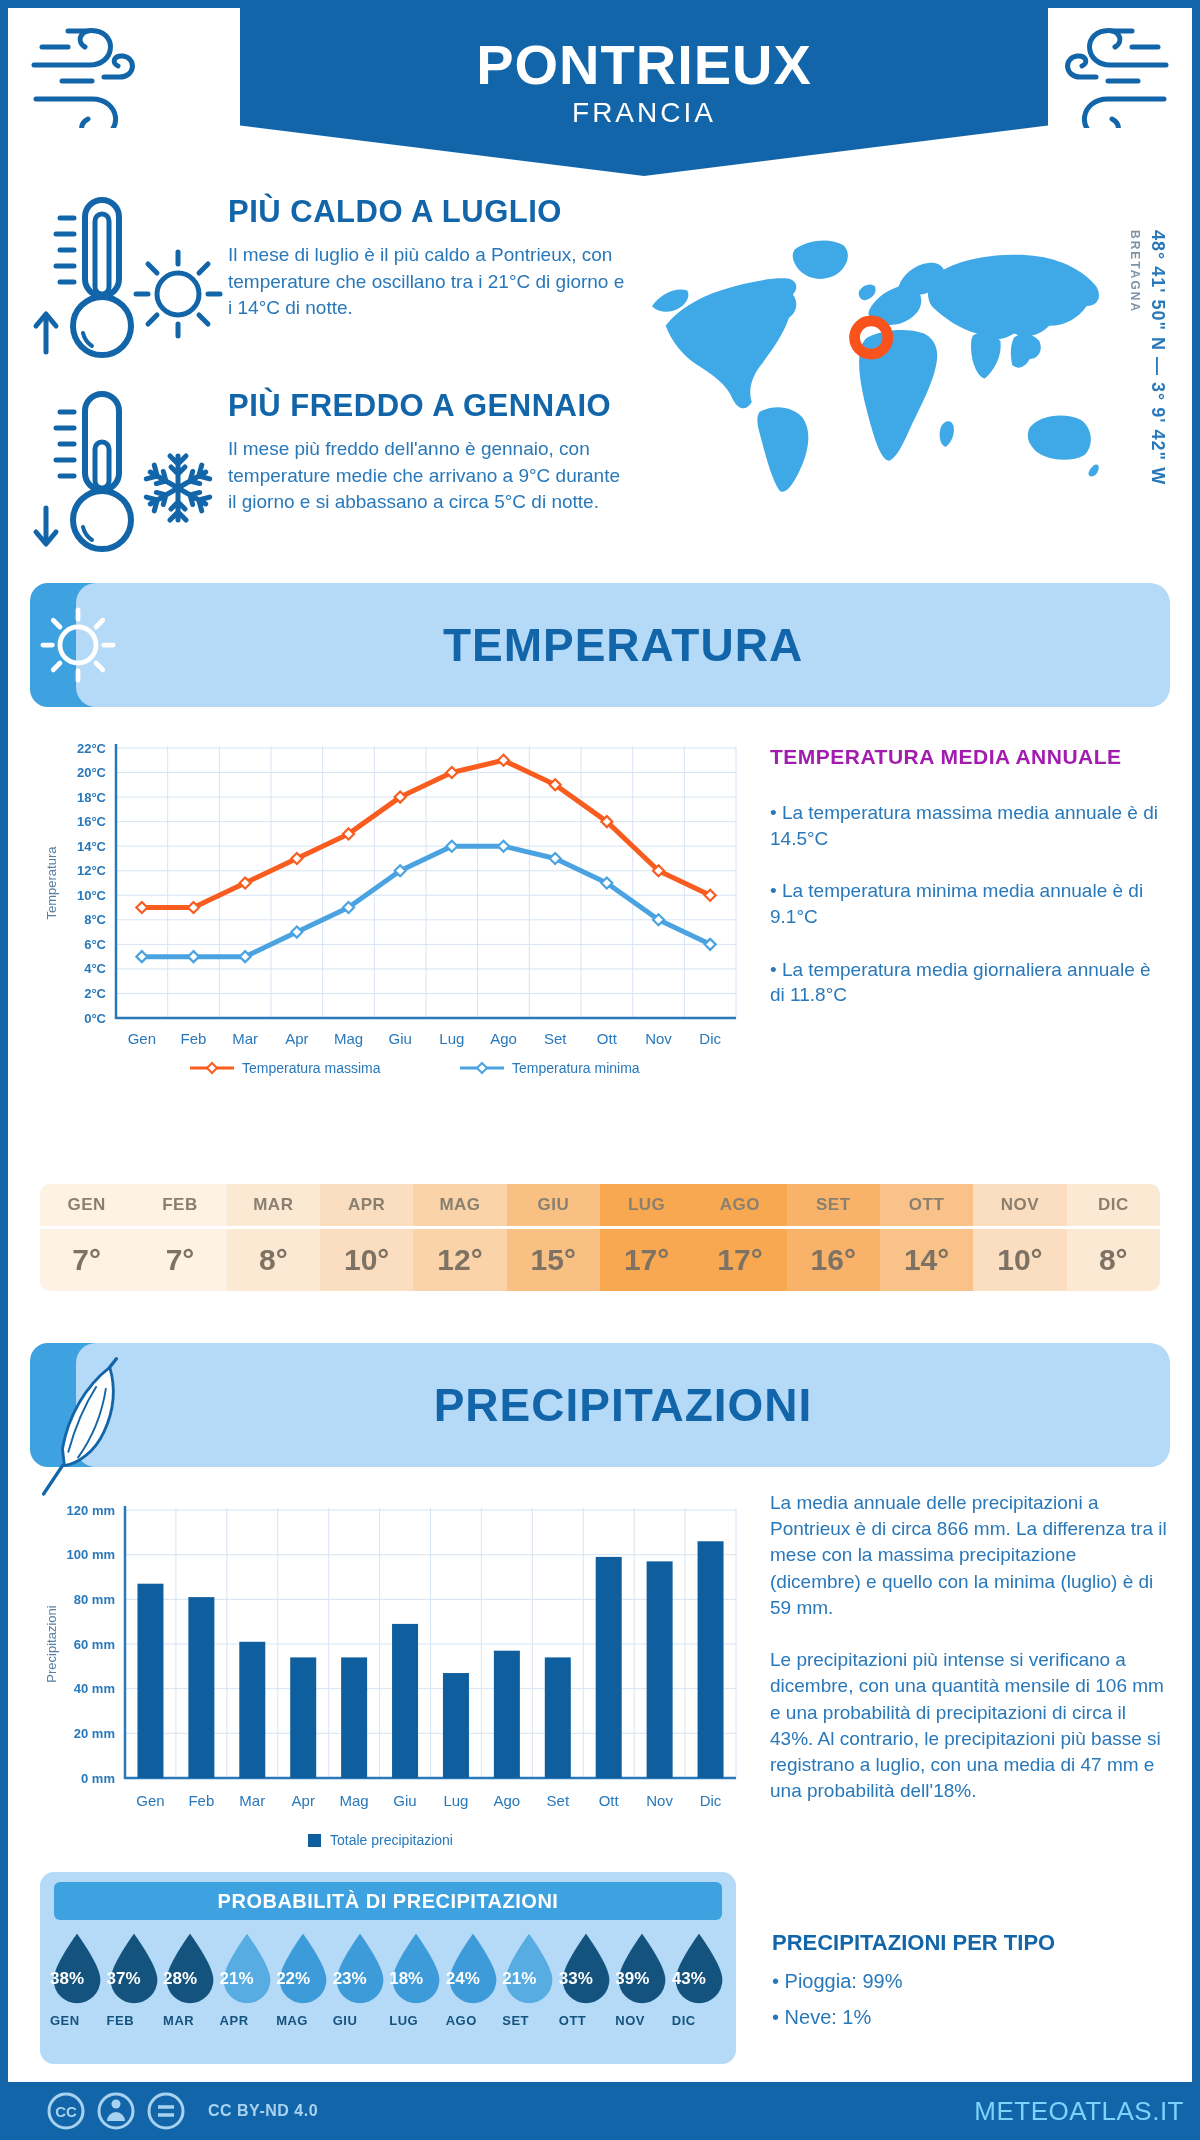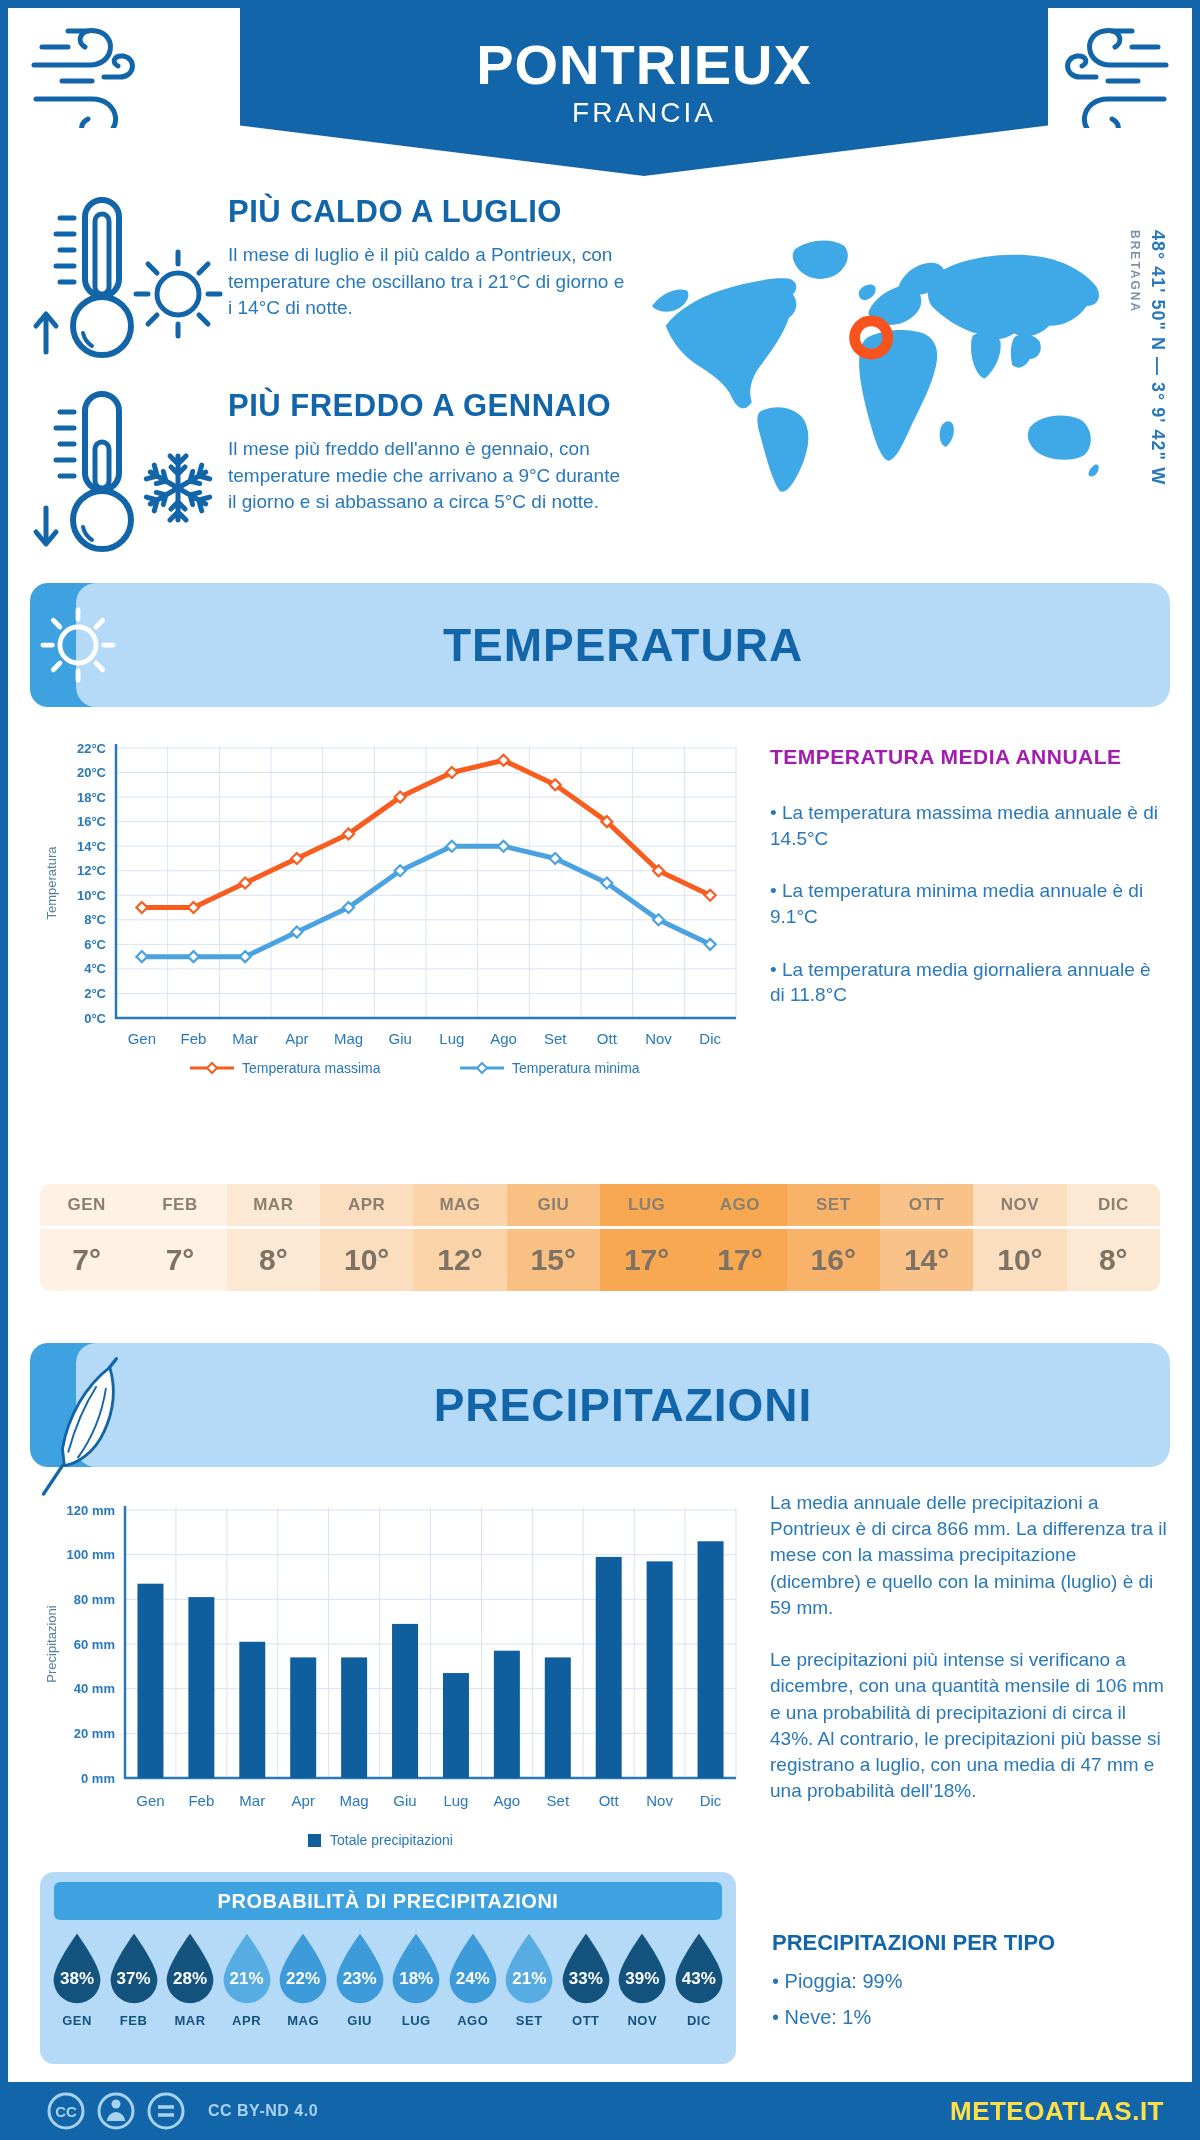--- a/index.html
+++ b/index.html
@@ -62,34 +62,34 @@
   .trow.vals .tcell:first-child{border-bottom-left-radius:10px;}
   .trow.vals .tcell:last-child{border-bottom-right-radius:10px;}
 
   .precip-text{position:absolute;left:770px;top:1490px;width:400px;font-size:19px;line-height:1.38;color:#2878ba;}
   .precip-text p{margin:0 0 26px;}
 
   .prob-panel{position:absolute;left:40px;top:1872px;width:696px;height:192px;background:#b5daf8;border-radius:14px;}
   .prob-title{margin:10px 14px 0;height:38px;border-radius:6px;background:#3fa2e0;color:#fff;
               text-align:center;line-height:38px;font-size:20px;font-weight:700;letter-spacing:0.5px;}
   #prob-drops{display:flex;justify-content:space-between;padding:12px 10px 0;}
-  .drop-item{position:relative;width:54px;text-align:center;}
+  .drop-item{position:relative;width:54px;}
   .drop-item svg{display:block;margin:0 auto;}
   .drop-value{position:absolute;top:37px;left:0;right:0;font-size:17px;font-weight:700;color:#fff;}
   .drop-month{margin-top:8px;font-size:13px;font-weight:700;color:#14537e;letter-spacing:0.5px;}
 
   .bytype-title{position:absolute;left:772px;top:1930px;font-size:22px;font-weight:700;color:#1265a8;}
   #bytype-bullets{left:772px;top:1968px;width:380px;font-size:20px;}
   #bytype-bullets li{margin-bottom:9px;}
 
   .footer{position:absolute;left:0;top:2082px;width:1200px;height:58px;background:#1265a8;
           display:flex;align-items:center;z-index:60;}
   .footer .cc-group{display:flex;align-items:center;margin-left:44px;}
   .footer .license{margin-left:14px;font-size:16px;font-weight:700;color:#a8d3f0;letter-spacing:0.5px;}
-  .footer .site{margin-left:auto;margin-right:36px;font-size:26px;font-weight:700;color:#fde047;letter-spacing:0.5px;}
+  .footer .site{margin-left:auto;margin-right:16px;font-size:26px;font-weight:400;color:#7dd3fc;letter-spacing:0.5px;}
 </style>
 </head>
 <body>
 
 <div class="page">
 
   <svg class="wind left" viewBox="0 0 150 110">
     <g stroke="#1265a8" stroke-width="5" fill="none" stroke-linecap="round">
       <path d="M40,14 h20"></path>
       <path d="M14,30 h26"></path>

